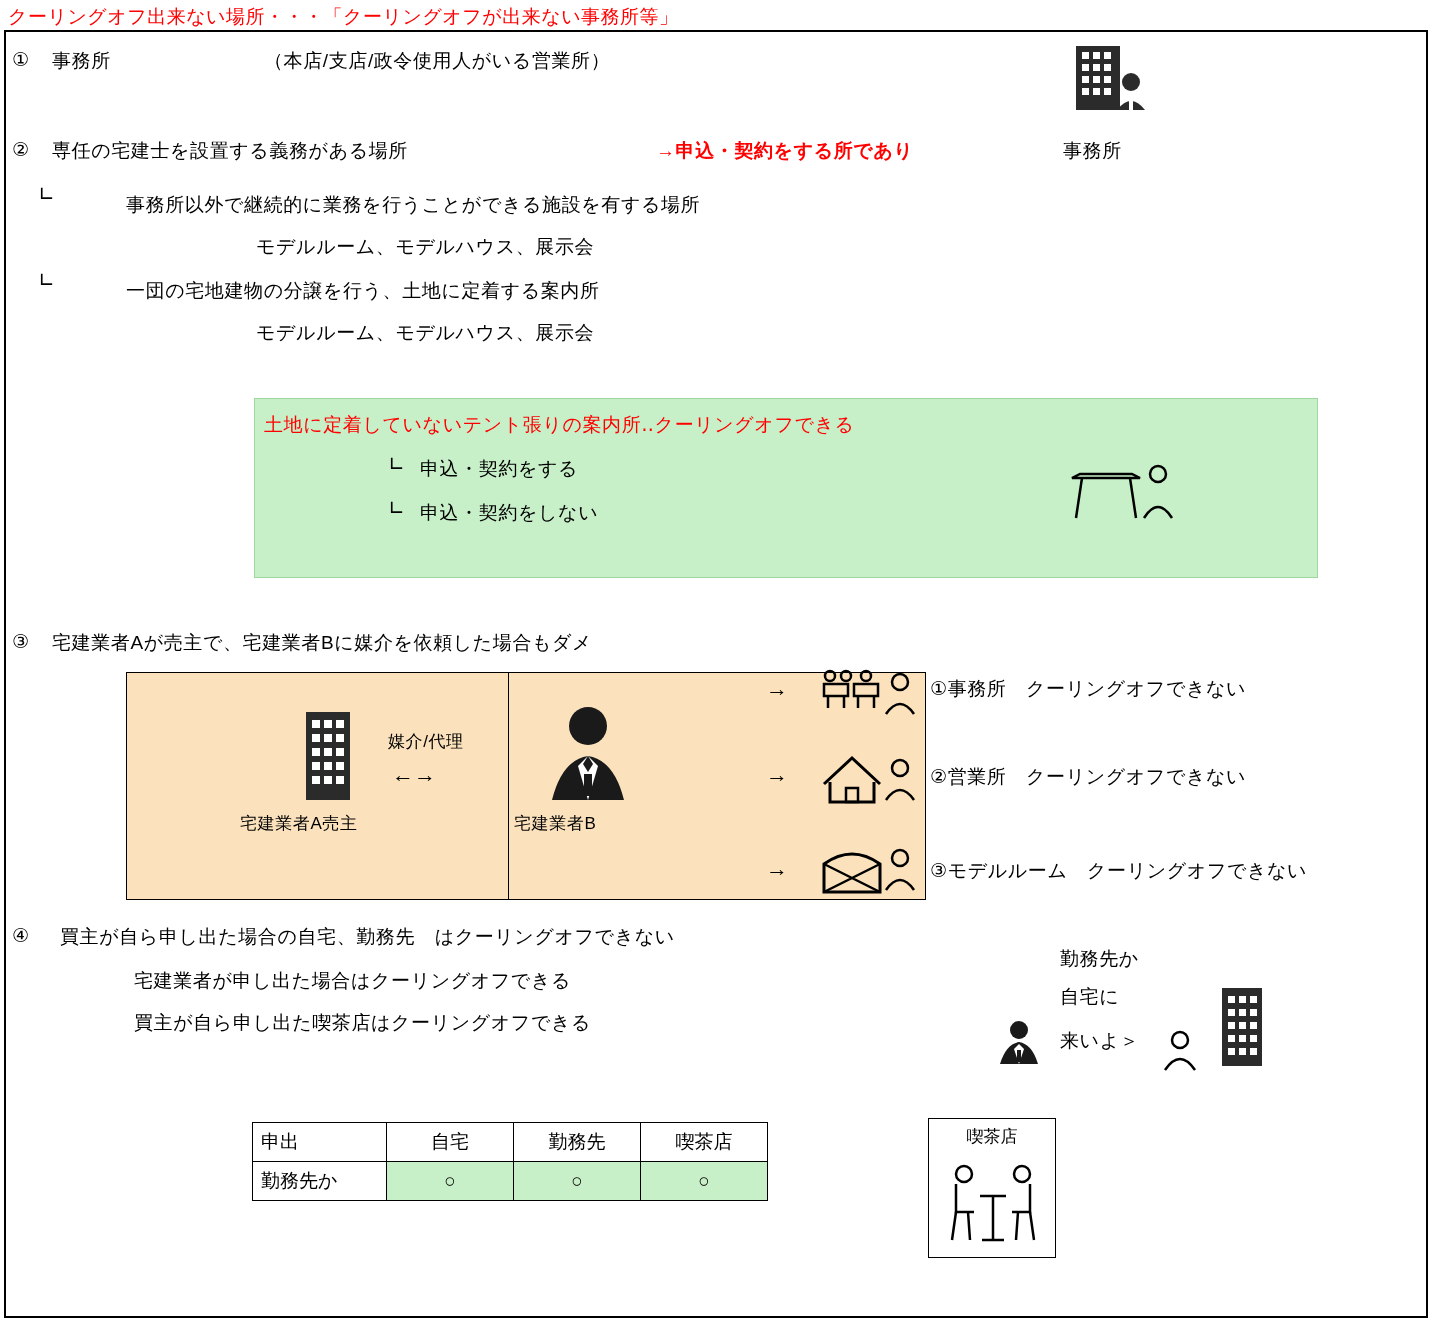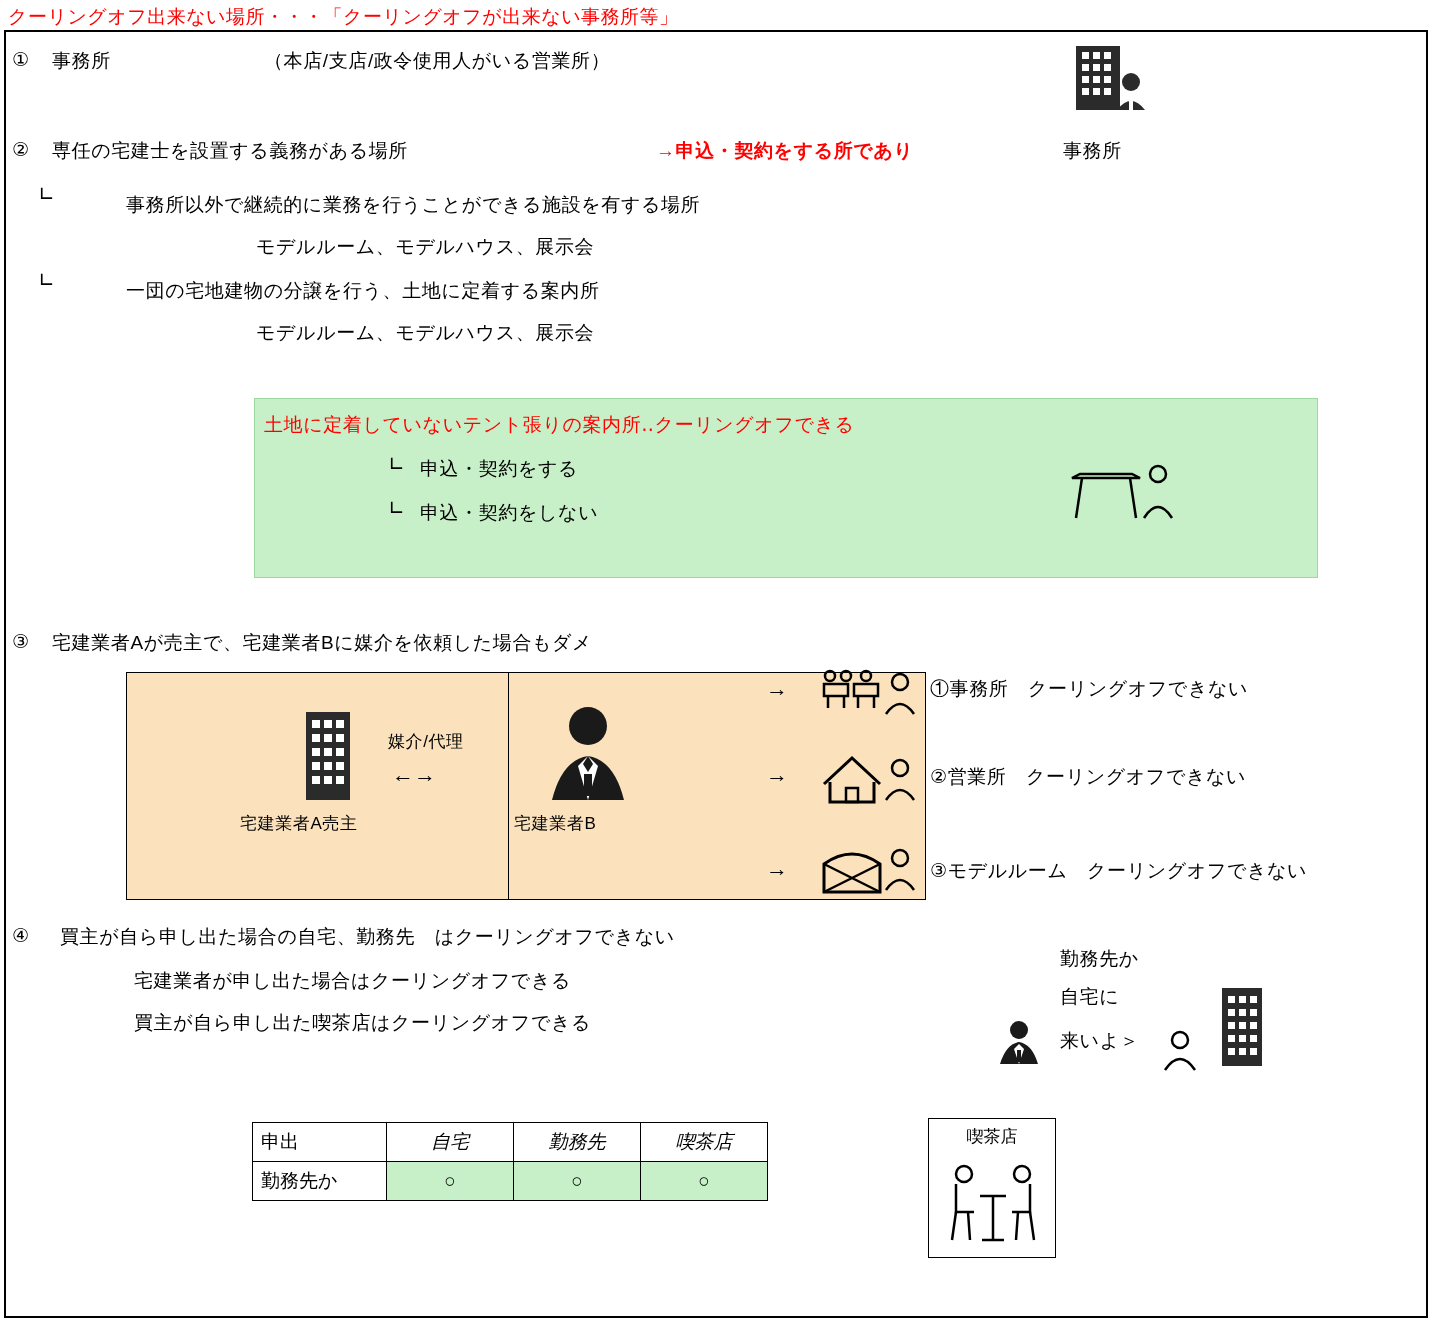--- a/index.html
+++ b/index.html
@@ -44,21 +44,21 @@
   }
 
   table.grid{
     position:absolute;left:252px;top:1122px;border-collapse:collapse;
   }
   table.grid td,table.grid th{
     border:1px solid #000;font-weight:normal;
     font-size:19px;text-align:center;height:36px;
   }
   table.grid .c-label{width:124px;text-align:left;padding-left:8px;}
-  table.grid .c-cell{width:124px;font-style:italic;}
+  table.grid .c-cell{width:124px;}
   td.green{background:#c8f0c8;}
 
   .cafebox{
     position:absolute;left:928px;top:1118px;width:128px;height:140px;
     border:1px solid #000;box-sizing:border-box;background:#fff;
   }
   .cafebox .cap{
     position:absolute;left:0;top:6px;width:100%;text-align:center;font-size:17px;
   }
 
@@ -208,21 +208,21 @@
 
   <div class="icon" style="left:818px;top:842px;">
     <svg width="100" height="58" viewBox="0 0 100 58">
       <path d="M6 22 q28 -20 56 0 L62 50 L6 50 Z" fill="none" stroke="#000" stroke-width="3"></path>
       <path d="M6 22 L62 50 M62 22 L6 50" stroke="#000" stroke-width="2.5" fill="none"></path>
       <circle cx="82" cy="16" r="8" fill="none" stroke="#000" stroke-width="2.5"></circle>
       <path d="M68 48 q14 -20 28 0" fill="none" stroke="#000" stroke-width="2.5"></path>
     </svg>
   </div>
 
-  <div class="txt" style="left:930px;top:676px;font-family:Liberation Serif, serif;">①事務所　クーリングオフできない</div>
+  <div class="txt" style="left:930px;top:676px;">①事務所　クーリングオフできない</div>
   <div class="txt" style="left:930px;top:764px;">②営業所　クーリングオフできない</div>
   <div class="txt" style="left:930px;top:858px;">③モデルルーム　クーリングオフできない</div>
 
   <div class="txt" style="left:12px;top:924px;">④</div>
   <div class="txt" style="left:134px;top:968px;">宅建業者が申し出た場合はクーリングオフできる</div>
   <div class="txt" style="left:60px;top:924px;">買主が自ら申し出た場合の自宅、勤務先　はクーリングオフできない</div>
   <div class="txt" style="left:134px;top:1010px;">買主が自ら申し出た喫茶店はクーリングオフできる</div>
 
   <div class="txt" style="left:1060px;top:946px;">勤務先か</div>
   <div class="txt" style="left:1060px;top:984px;">自宅に</div>

